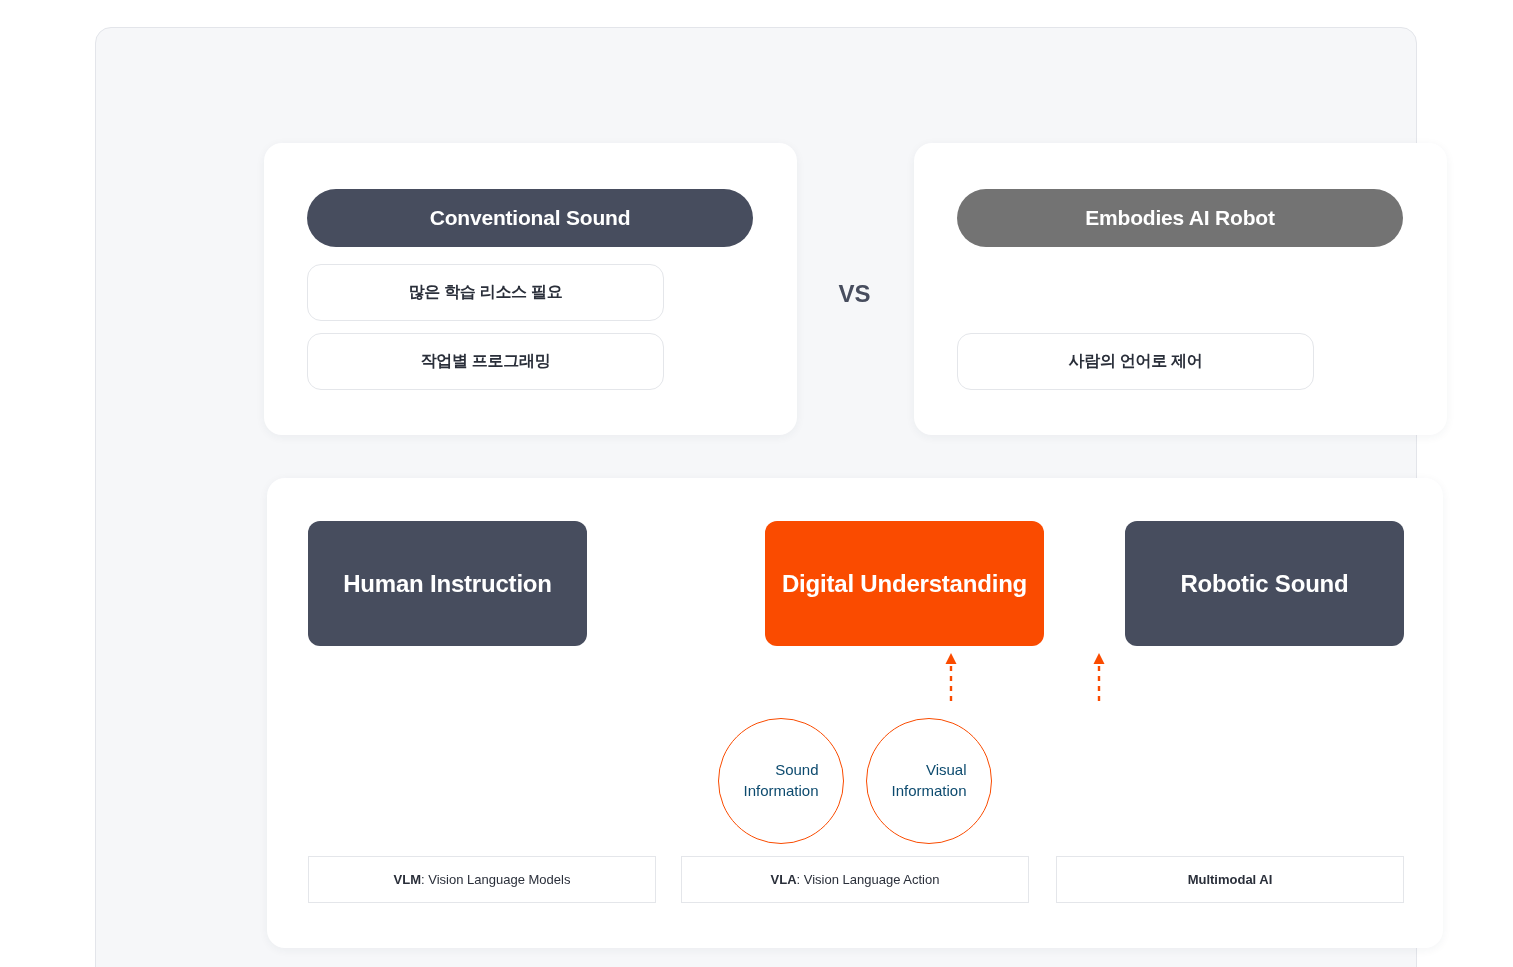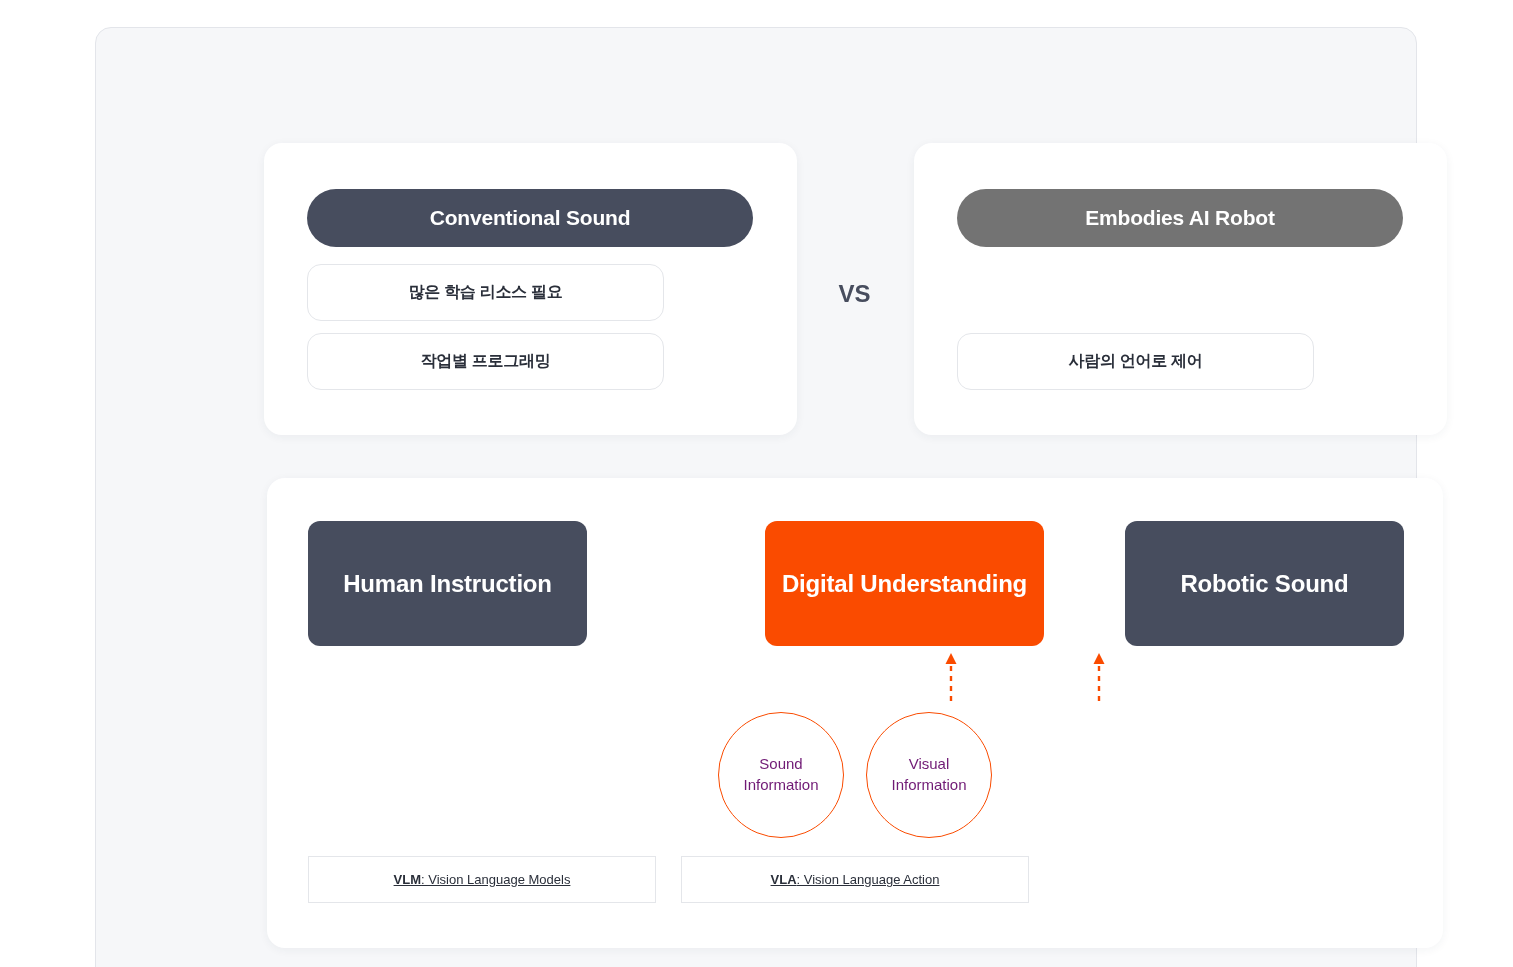--- a/index.html
+++ b/index.html
@@ -158,30 +158,30 @@
     width: 16px;
     height: 48px;
   }
   .arrow-up.u1 { left: 676px; top: 175px; }
   .arrow-up.u2 { left: 824px; top: 175px; }
   .arrow-up svg { display: block; }
 
   
   .info-circle {
     position: absolute;
-    top: 234px;
+    top: 240px;
     width: 126px;
     height: 126px;
     border: 1.4px solid #fa4b00;
     border-radius: 50%;
     display: flex;
     align-items: center;
     justify-content: center;
-    text-align: center;
-    color: #701a75;
+    text-align: right;
+    color: #0c4a6e;
     font-size: 15px;
     line-height: 1.38;
     font-weight: 400;
     box-sizing: border-box;
   }
   .info-circle.c1 { left: 451px; }
   .info-circle.c2 { left: 599px; }
   .info-circle .ctext { display: block; }
 
   
@@ -190,21 +190,20 @@
     top: 378px;
     height: 47px;
     border: 1px solid #e4e6ea;
     background: #ffffff;
     display: flex;
     align-items: center;
     justify-content: center;
     font-size: 13px;
     color: #2a2f3a;
     box-sizing: border-box;
-    text-decoration: underline;
   }
   .legend-box.l1 { left: 41px;  width: 348px; }
   .legend-box.l2 { left: 414px; width: 348px; }
   .legend-box.l3 { left: 789px; width: 348px; }
   .legend-abbr { font-weight: 700; }
   .legend-rest { font-weight: 400; }
 </style>
 </head>
 <body>
 
@@ -277,16 +276,20 @@
       </div>
 
       <div class="legend-box l1">
         <span class="legend-abbr">VLM</span>
           <span class="legend-rest"> : Vision Language Models</span>
       </div>
       <div class="legend-box l2">
         <span class="legend-abbr">VLA</span>
           <span class="legend-rest"> : Vision Language Action</span>
       </div>
+      <div class="legend-box l3">
+        <span class="legend-abbr">Multimodal AI</span>
+          <span class="legend-rest"></span>
+      </div>
 
     </div>
   </div>
 </div>
 
 </body></html>

